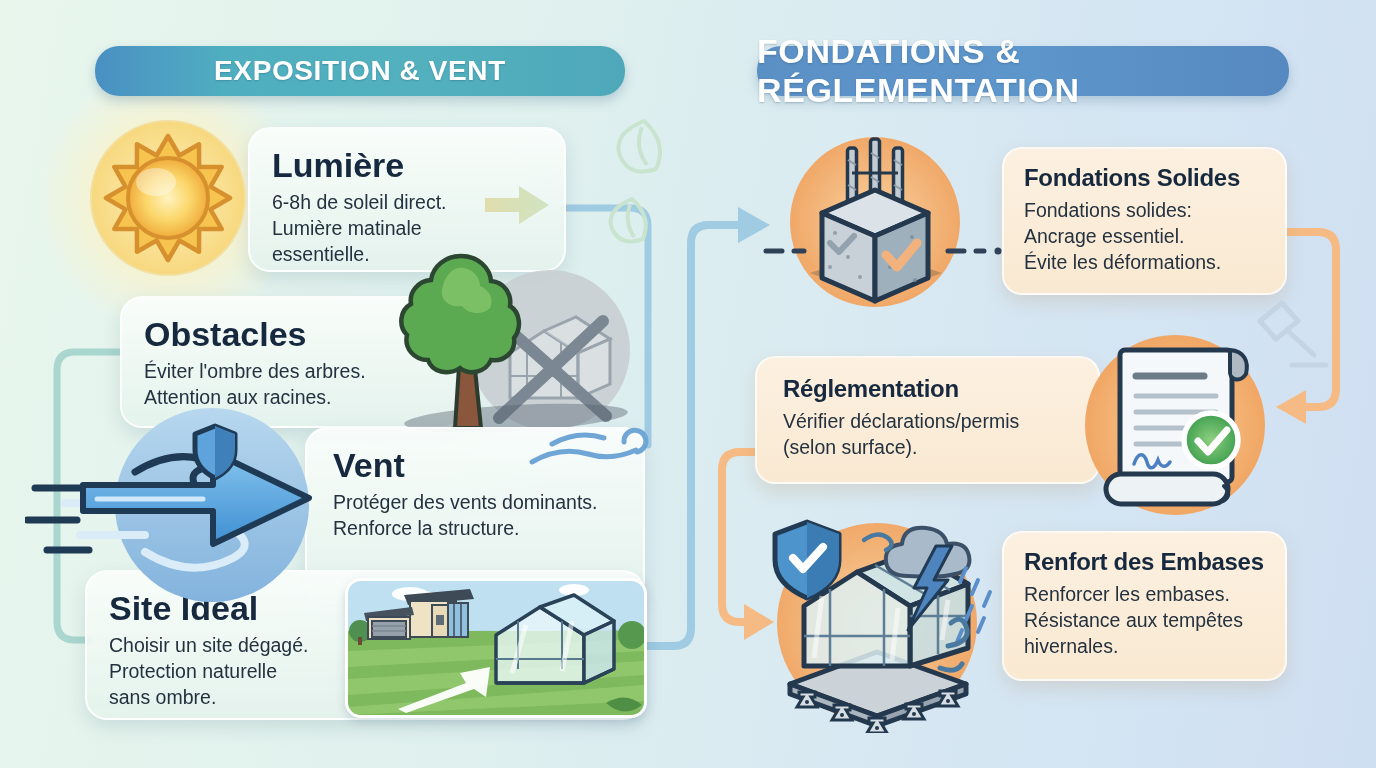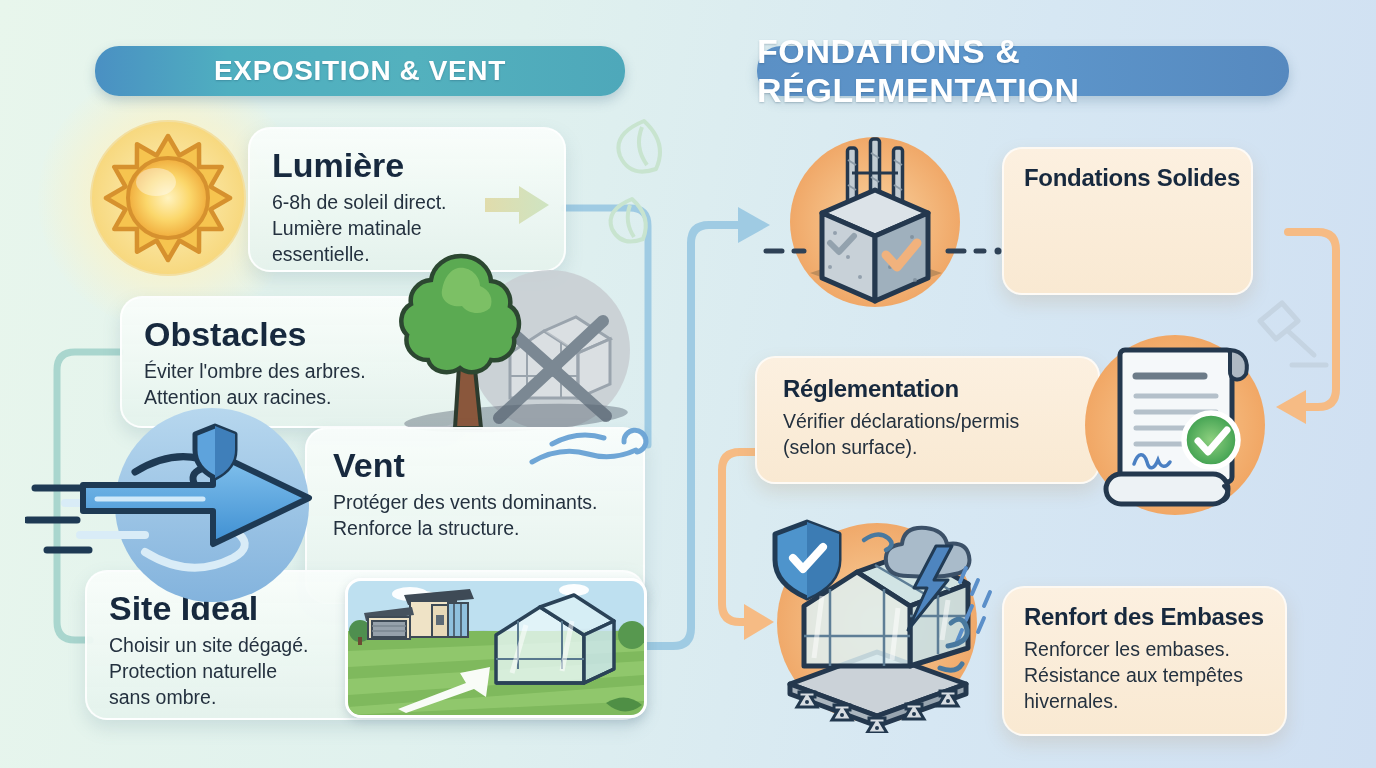--- a/index.html
+++ b/index.html
@@ -19,23 +19,23 @@
   .card-r{background:linear-gradient(180deg,#fcf0e0,#f9e9d2);border:2px solid rgba(255,255,255,.7);
     box-shadow:0 8px 18px rgba(170,125,75,.18);border-radius:20px;}
   .card h3{margin:0 0 5px 0;font-size:34px;line-height:1.12;color:#17293e;white-space:nowrap;}
   .card-r h3{font-size:24px;letter-spacing:-.3px;}
   .card p{margin:0;font-size:19.5px;line-height:1.34;color:#24313f;white-space:pre-line;}
   .card-lumiere{left:248px;top:127px;width:318px;height:145px;}
   .card-obstacles{left:120px;top:296px;width:345px;height:132px;}
   .card-vent{left:305px;top:427px;width:340px;height:177px;padding-left:26px;}
   .card-site{left:85px;top:570px;width:560px;height:150px;}
   .card-site p{width:250px;}
-  .card-fondations{left:1002px;top:147px;width:251px;height:148px;padding:16px 20px;}
+  .card-fondations{left:1002px;top:147px;width:285px;height:148px;padding:16px 20px;}
   .card-reglementation{left:755px;top:356px;width:345px;height:128px;padding:18px 26px;}
-  .card-renfort{left:1002px;top:586px;width:285px;height:150px;padding:16px 20px;border-radius:22px;}
+  .card-renfort{left:1002px;top:531px;width:285px;height:150px;padding:16px 20px;}
   #sun-glow{left:38px;top:68px;width:262px;height:262px;z-index:1;border-radius:50%;
     background:radial-gradient(circle,rgba(253,242,196,.95) 0%,rgba(253,242,196,.55) 45%,rgba(253,242,196,0) 72%);}
   svg{display:block;}
   .icon{position:absolute;z-index:3;}
   .deco{position:absolute;z-index:4;}
   #connectors{position:absolute;left:0;top:0;z-index:1;}
 </style>
 </head>
 <body>
 
@@ -224,20 +224,23 @@
     <g fill="none" stroke="#c8e4cf" stroke-width="4" stroke-linejoin="round">
       <path d="M52 6 q24 22 12 48 q-26 9 -36 -13 q-8 -22 24 -35 Z"></path>
       <path d="M50 12 q-8 20 5 38"></path>
       <path d="M40 84 q20 18 11 40 q-22 8 -31 -10 q-7 -19 20 -30 Z"></path>
       <path d="M38 90 q-6 17 4 32"></path>
     </g>
   </svg>
 
   <div class="card card-r card-fondations">
     <h3>Fondations Solides</h3>
+    <p>Fondations solides:
+Ancrage essentiel.
+Évite les déformations.</p>
   </div>
 
   <svg class="icon" style="left:760px;top:115px;" width="250" height="215" viewBox="0 0 250 215">
     <defs>
         <radialGradient id="gOr1">
           <stop offset="0" stop-color="#f9d3a0"></stop>
           <stop offset="1" stop-color="#f0a868"></stop>
         </radialGradient>
       </defs>
     <circle cx="115" cy="107" r="85" fill="url(#gOr1)"></circle>

